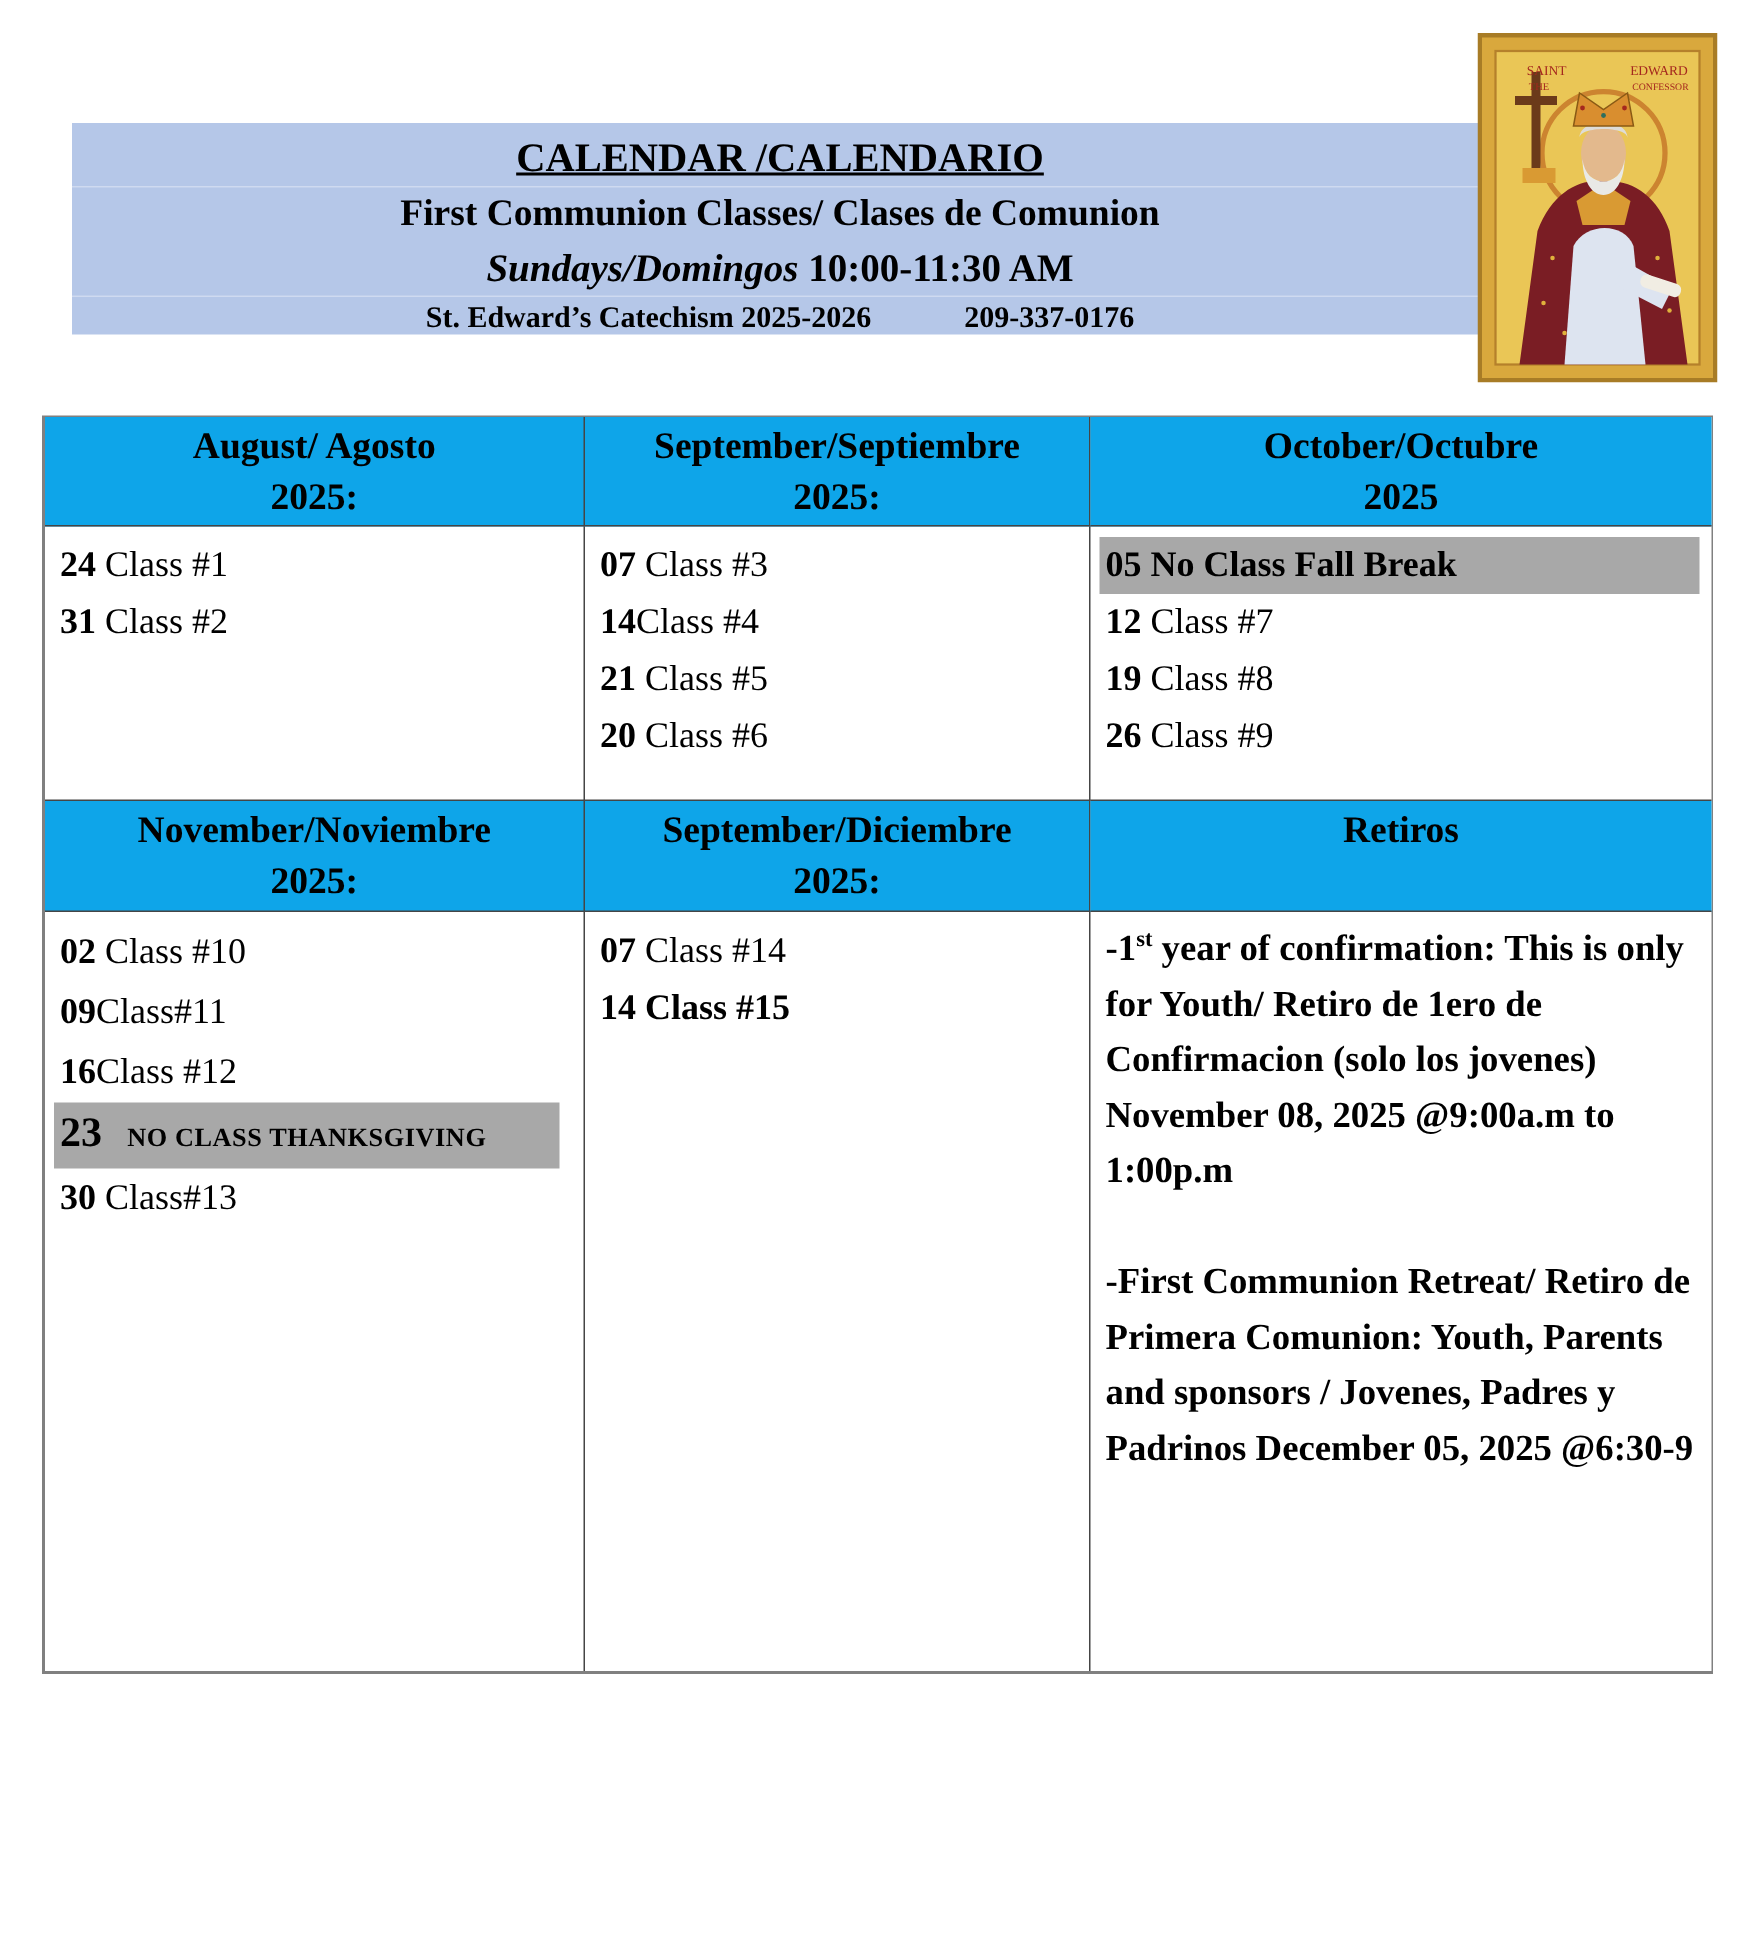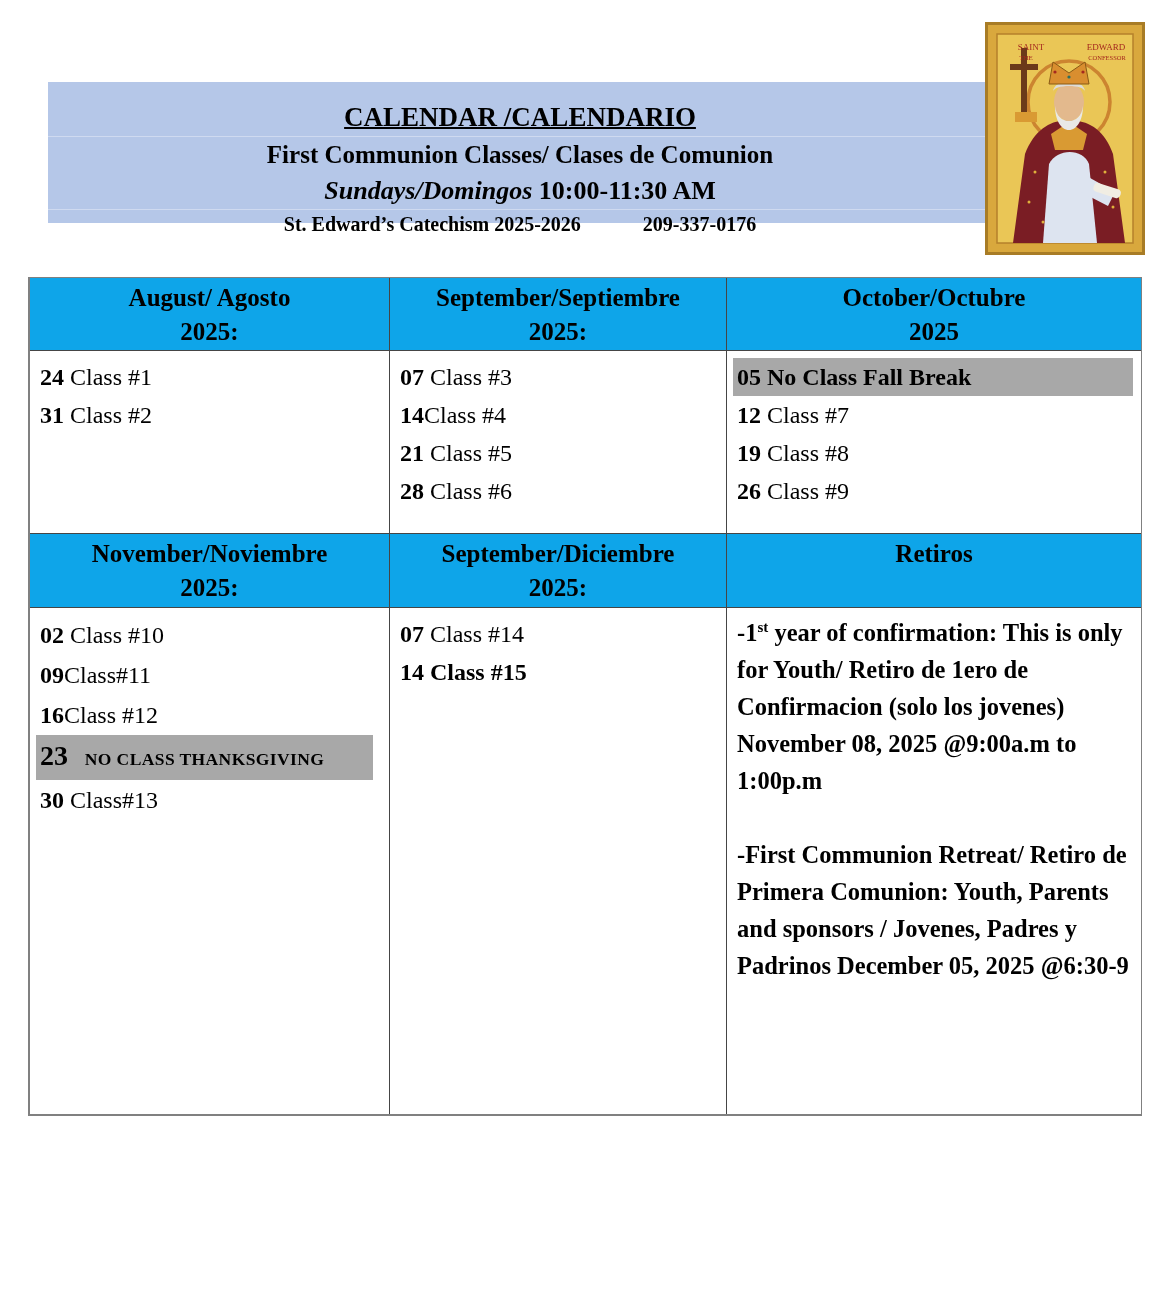--- a/index.html
+++ b/index.html
@@ -9,21 +9,21 @@
     background:#ffffff;
     font-family:"Liberation Serif","DejaVu Serif",serif;
     color:#000;
     overflow:hidden;
   }
   
   .banner{
     position:absolute;left:48px;top:82px;width:944px;height:141px;
     background:#b5c7e8;
     text-align:center;
-    padding-top:17px;box-sizing:border-box;
+    padding-top:5px;box-sizing:border-box;
   }
   .banner .line1{font-size:27px;font-weight:bold;line-height:37px;}
   .banner .line1 .u{text-decoration:underline;text-decoration-thickness:2px;}
   .banner .line2{font-size:25px;font-weight:bold;line-height:35px;border-top:1px solid rgba(255,255,255,0.35);}
   .banner .line3{font-size:26px;font-weight:bold;line-height:37px;}
   .banner .line3 .ital{font-style:italic;}
   .banner .line4{font-size:20px;font-weight:bold;line-height:29px;border-top:1px solid rgba(255,255,255,0.35);}
   .banner .gap{display:inline-block;width:62px;}
   .pre{white-space:pre-wrap;}
   
@@ -153,21 +153,21 @@
     </div>
 
     <div class="cell body">
       <div class="entry"><span class="day">24</span><span class="lbl pre"> Class #1</span></div>
       <div class="entry"><span class="day">31</span><span class="lbl pre"> Class #2</span></div>
     </div>
     <div class="cell body">
       <div class="entry"><span class="day">07</span><span class="lbl pre"> Class #3</span></div>
       <div class="entry"><span class="day">14</span><span class="lbl pre">Class #4</span></div>
       <div class="entry"><span class="day">21</span><span class="lbl pre"> Class #5</span></div>
-      <div class="entry"><span class="day">28</span><span class="lbl pre"> Class #6</span></div>
+      <div class="entry"><span class="day">20</span><span class="lbl pre"> Class #6</span></div>
     </div>
     <div class="cell body last-col">
       <div class="entry hl"><span class="day">05</span><span class="lbl pre"> No Class Fall Break</span></div>
       <div class="entry"><span class="day">12</span><span class="lbl pre"> Class #7</span></div>
       <div class="entry"><span class="day">19</span><span class="lbl pre"> Class #8</span></div>
       <div class="entry"><span class="day">26</span><span class="lbl pre"> Class #9</span></div>
     </div>
 
     <div class="cell head">
       <div>November/Noviembre</div>

